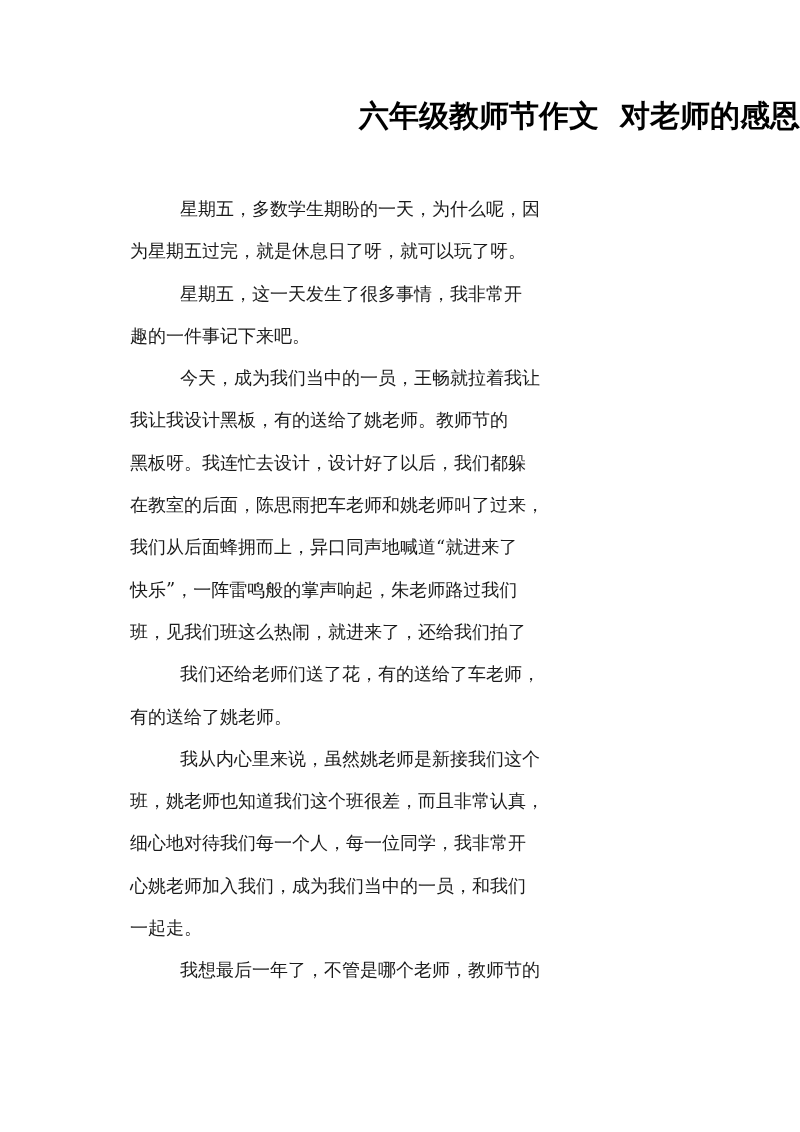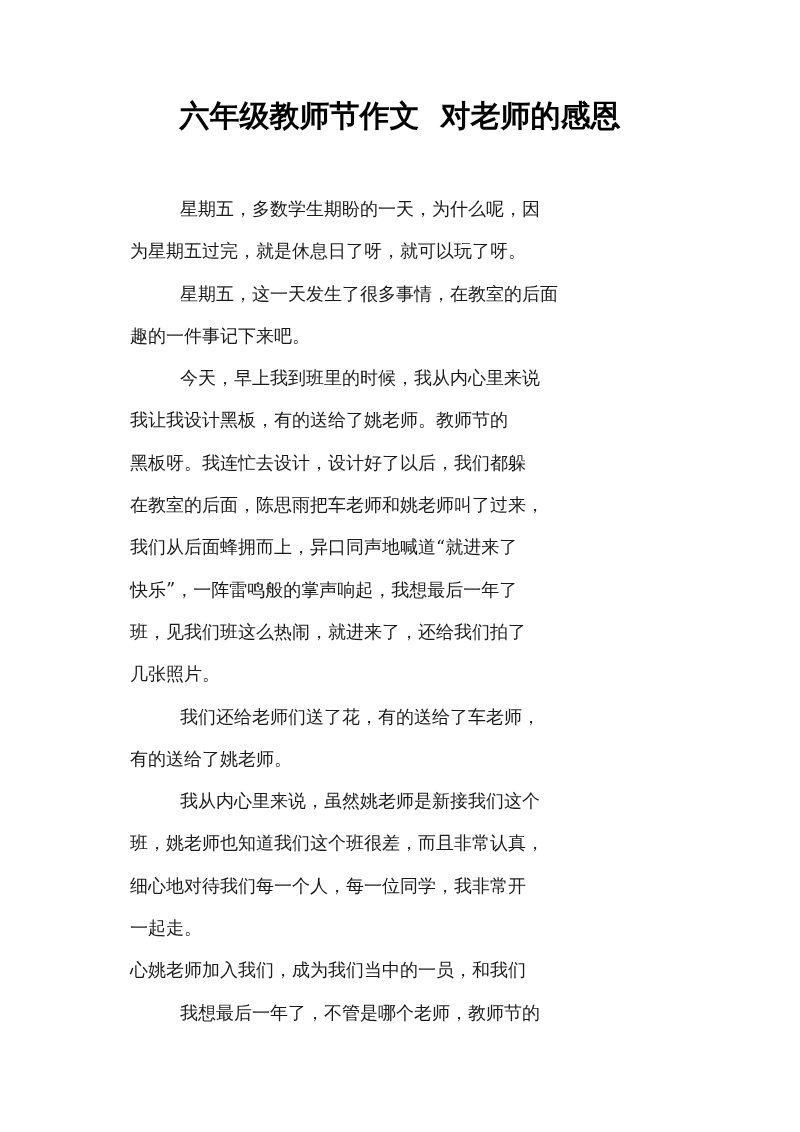--- a/index.html
+++ b/index.html
@@ -1,57 +1,56 @@
 <!DOCTYPE html>
 <html><head>
   <meta charset="utf-8">
   <style>
     html, body { margin: 0; padding: 0; background: #ffffff; }
     body { width: 800px; height: 1132px; overflow: hidden; position: relative;
            font-family: "DejaVu Serif", "Liberation Serif", serif; color: #111; }
     .page { position: absolute; left: 0; top: 0; width: 800px; height: 1132px; background: #fff; }
-    .title { position: absolute; top: 96px; left: 0; width: 800px; text-align: center;
+    .title { position: absolute; top: 96px; left: 0; width: 800px; text-align: right;
              font-family: "DejaVu Sans", "Liberation Sans", sans-serif; font-weight: bold;
              font-size: 30px; letter-spacing: 0px; color: #000; white-space: pre; }
     .body { position: absolute; top: 188px; left: 130px; width: 550px; }
     .line { height: 42.3px; line-height: 42.3px; font-size: 18px; white-space: nowrap; color: #1a1a1a; }
     .indent { padding-left: 50px; }
   </style>
 </head>
 <body>
 
 <div class="page">
   <div class="title">六年级教师节作文  对老师的感恩</div>
   <div class="body">
     <div>
       <div class="line indent">星期五，多数学生期盼的一天，为什么呢，因</div>
       <div class="line">为星期五过完，就是休息日了呀，就可以玩了呀。</div>
     </div>
     <div>
-      <div class="line indent">星期五，这一天发生了很多事情，在教室的后面</div>
+      <div class="line indent">星期五，这一天发生了很多事情，我非常开</div>
       <div class="line">趣的一件事记下来吧。</div>
     </div>
     <div>
-      <div class="line indent">今天，早上我到班里的时候，我从内心里来说</div>
+      <div class="line indent">今天，成为我们当中的一员，王畅就拉着我让</div>
       <div class="line">我让我设计黑板，有的送给了姚老师。教师节的</div>
       <div class="line">黑板呀。我连忙去设计，设计好了以后，我们都躲</div>
       <div class="line">在教室的后面，陈思雨把车老师和姚老师叫了过来，</div>
       <div class="line">我们从后面蜂拥而上，异口同声地喊道“就进来了</div>
-      <div class="line">快乐”，一阵雷鸣般的掌声响起，我想最后一年了</div>
+      <div class="line">快乐”，一阵雷鸣般的掌声响起，朱老师路过我们</div>
       <div class="line">班，见我们班这么热闹，就进来了，还给我们拍了</div>
-      <div class="line">几张照片。</div>
     </div>
     <div>
       <div class="line indent">我们还给老师们送了花，有的送给了车老师，</div>
       <div class="line">有的送给了姚老师。</div>
     </div>
     <div>
       <div class="line indent">我从内心里来说，虽然姚老师是新接我们这个</div>
       <div class="line">班，姚老师也知道我们这个班很差，而且非常认真，</div>
       <div class="line">细心地对待我们每一个人，每一位同学，我非常开</div>
+      <div class="line">心姚老师加入我们，成为我们当中的一员，和我们</div>
       <div class="line">一起走。</div>
-      <div class="line">心姚老师加入我们，成为我们当中的一员，和我们</div>
     </div>
     <div>
       <div class="line indent">我想最后一年了，不管是哪个老师，教师节的</div>
     </div>
   </div>
 </div>
 
 </body></html>

